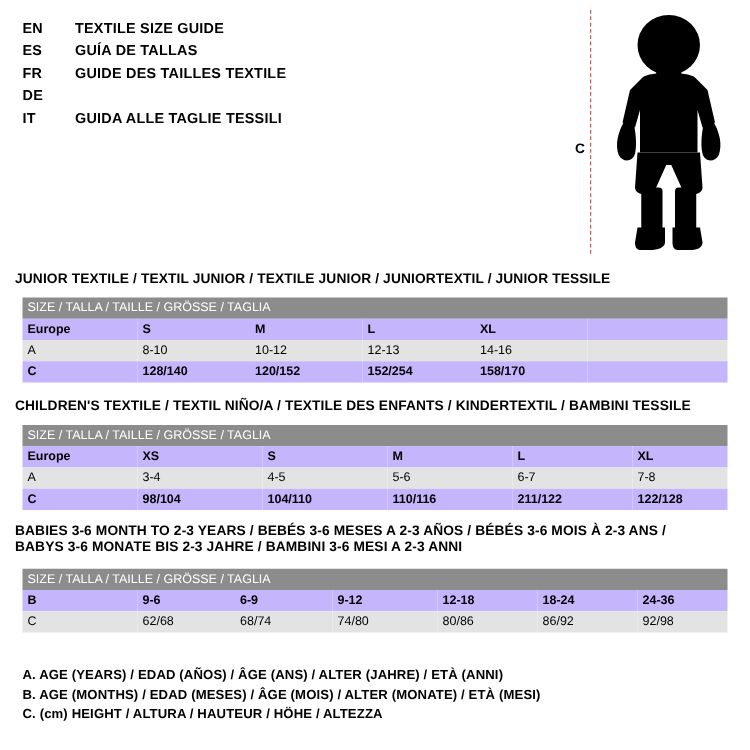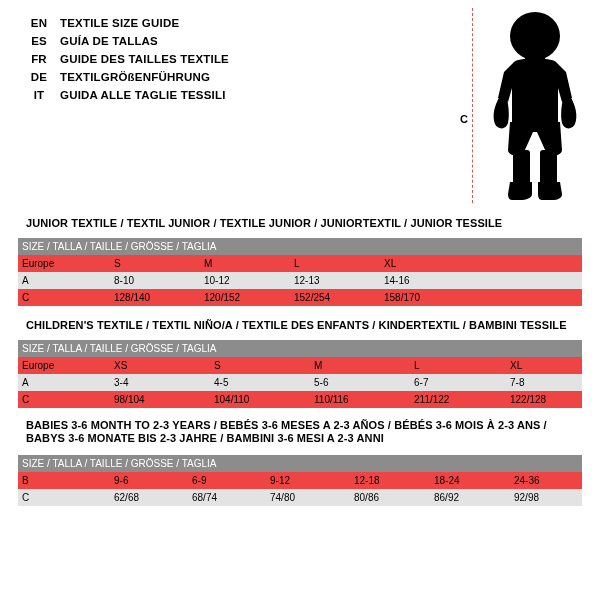--- a/index.html
+++ b/index.html
@@ -27,21 +27,20 @@
     position: absolute;
     left: 18px;
     top: 14px;
     width: 420px;
   }
   .header-row {
     display: flex;
     align-items: baseline;
     height: 18px;
     line-height: 18px;
-    text-align: center;
   }
   .header-lang {
     width: 42px;
     font-size: 11.5px;
     font-weight: bold;
     letter-spacing: 0.2px;
   }
   .header-text {
     font-size: 11.5px;
     font-weight: bold;
@@ -75,21 +74,21 @@
   }
   .baby-svg {
     position: absolute;
     left: 30px;
     top: 2px;
   }
 
   
   .section-title {
     position: absolute;
-    left: 26px;
+    left: 12px;
     font-size: 11px;
     font-weight: bold;
     letter-spacing: 0.1px;
     white-space: nowrap;
   }
   .section-title.two-line {
     line-height: 13px;
   }
 
   
@@ -112,22 +111,23 @@
     color: #ffffff;
     font-size: 10px;
     font-weight: normal;
     padding-left: 4px;
   }
   .row-light td {
     background: #e3e3e3;
     padding-left: 4px;
   }
   .row-white td {
-    background: #ef4444;
+    background: #c4b5fd;
     padding-left: 4px;
+    font-weight: bold;
   }
   .cell-label {
     padding-left: 4px;
   }
 
   
   .footnotes {
     position: absolute;
     left: 18px;
     top: 533px;
@@ -153,21 +153,20 @@
     <div class="header-row">
       <span class="header-lang">ES</span>
       <span class="header-text">GUÍA DE TALLAS</span>
     </div>
     <div class="header-row">
       <span class="header-lang">FR</span>
       <span class="header-text">GUIDE DES TAILLES TEXTILE</span>
     </div>
     <div class="header-row">
       <span class="header-lang">DE</span>
-      <span class="header-text">TEXTILGRÖßENFÜHRUNG</span>
     </div>
     <div class="header-row">
       <span class="header-lang">IT</span>
       <span class="header-text">GUIDA ALLE TAGLIE TESSILI</span>
     </div>
   </div>
 
   <div class="figure">
     <div class="dash-line"></div>
     <div class="c-label">C</div>
@@ -311,14 +310,19 @@
         <td>62/68</td>
         <td>68/74</td>
         <td>74/80</td>
         <td>80/86</td>
         <td>86/92</td>
         <td>92/98</td>
       </tr>
     </tbody>
   </table>
 
+  <div class="footnotes">
+    <div>A. AGE (YEARS) / EDAD (AÑOS) / ÂGE (ANS) / ALTER (JAHRE) / ETÀ (ANNI)</div>
+    <div>B. AGE (MONTHS) / EDAD (MESES) / ÂGE (MOIS) / ALTER (MONATE) / ETÀ (MESI)</div>
+    <div>C. (cm) HEIGHT / ALTURA / HAUTEUR / HÖHE / ALTEZZA</div>
+  </div>
 
 </div>
 
 </body></html>

